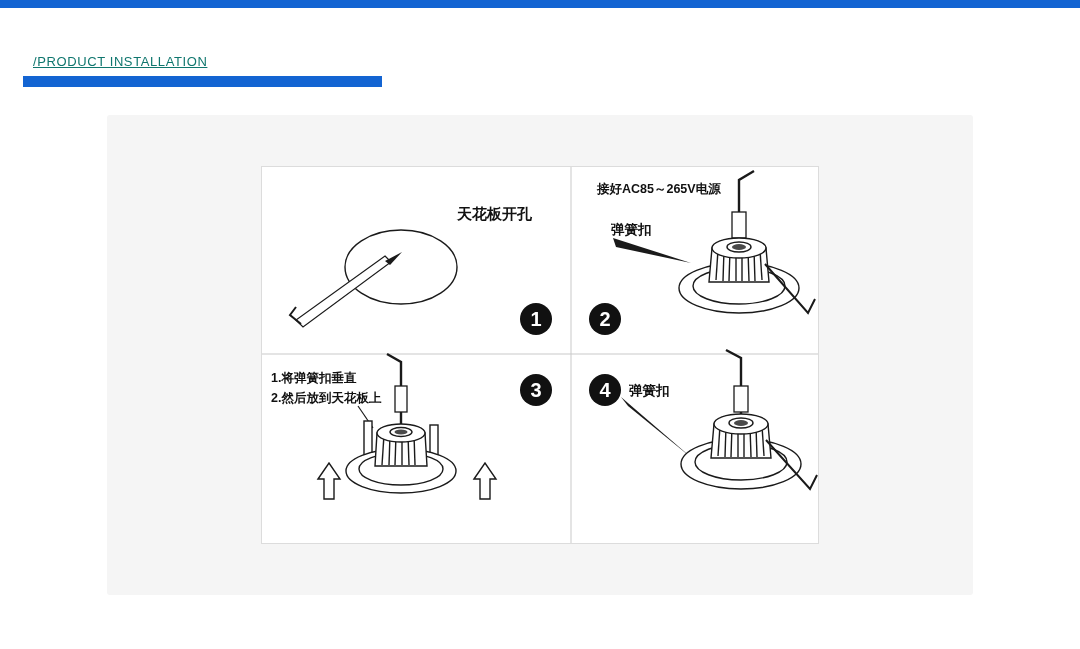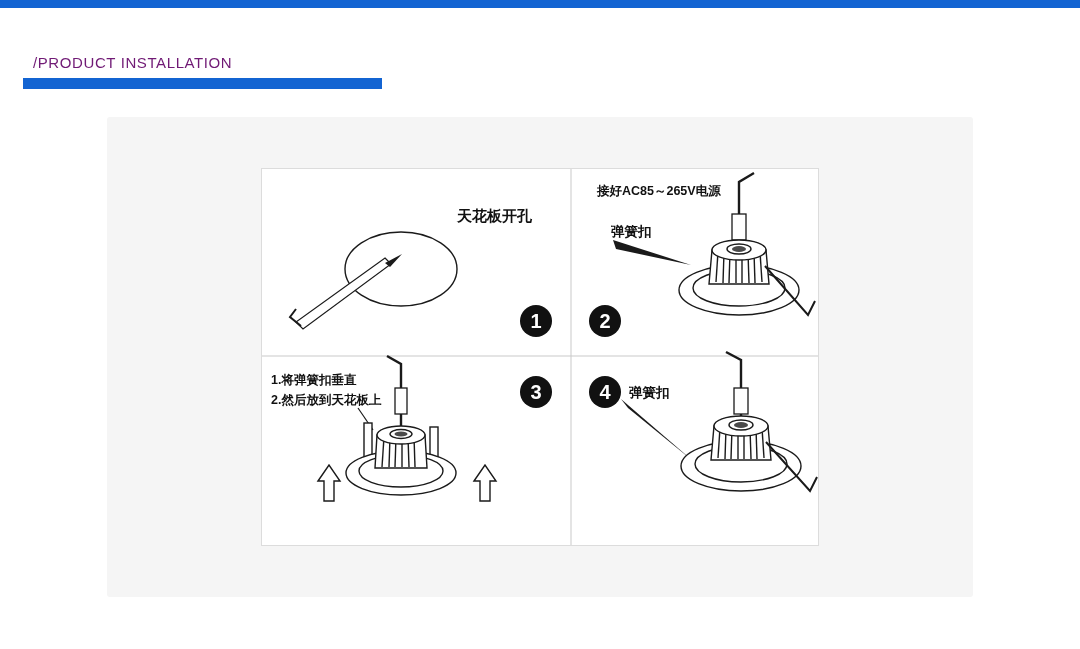--- a/index.html
+++ b/index.html
@@ -6,21 +6,21 @@
   * { box-sizing:border-box; }
   html,body { margin:0; padding:0; }
   body {
     width:1080px; height:649px; overflow:hidden;
     background:#ffffff;
     font-family:"Liberation Sans", sans-serif;
   }
   .top-bar { width:100%; height:8px; background:var(--accent); }
   .header { display:flex; align-items:baseline; padding:46px 0 0 23px; }
   .title { font-size:28px; font-weight:700; color:var(--accent); line-height:1; letter-spacing:2px; }
-  .subtitle { font-size:15px; color:#701a75; margin-left:10px; letter-spacing:0.6px; }
+  .subtitle { font-size:13px; color:#0f766e; margin-left:10px; letter-spacing:0.6px;text-decoration:underline; }
   .title-underline { width:359px; height:11px; background:var(--accent); margin:7px 0 0 23px; }
   .content-panel {
     width:866px; height:480px; margin:28px auto 0;
     background:var(--panel-bg); border-radius:3px;
     display:flex; align-items:center; justify-content:center;
   }
   .diagram-card { width:558px; height:378px; background:#ffffff; }
   svg text { font-family:"Liberation Sans", sans-serif; fill:#111; }
   .dlabel  { font-size:15px;  font-weight:700; }
   .dlabel2 { font-size:13.5px; font-weight:700; }

